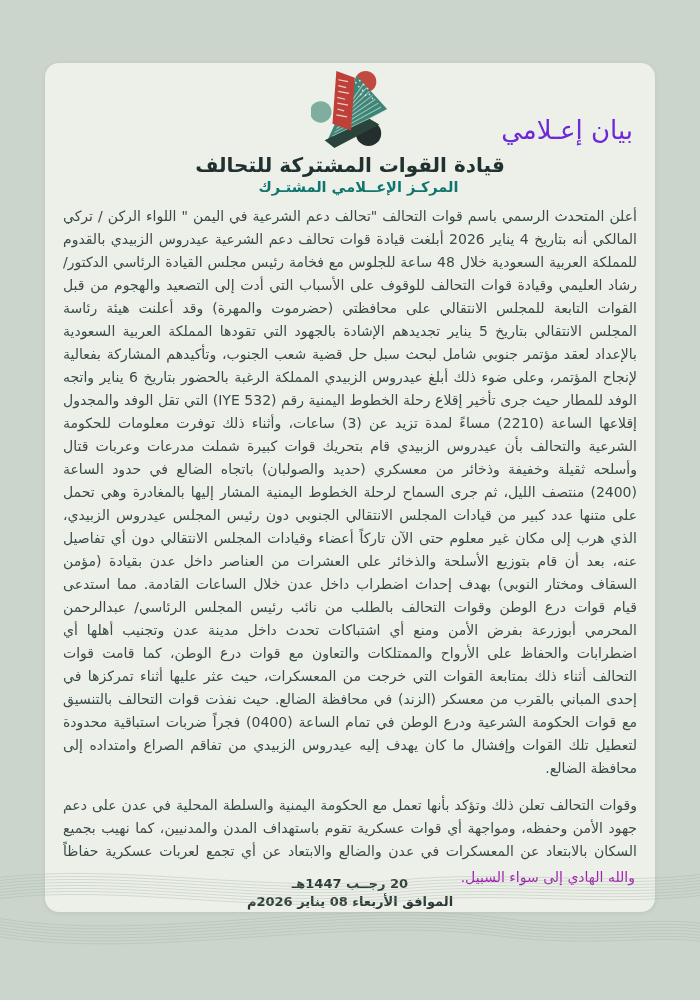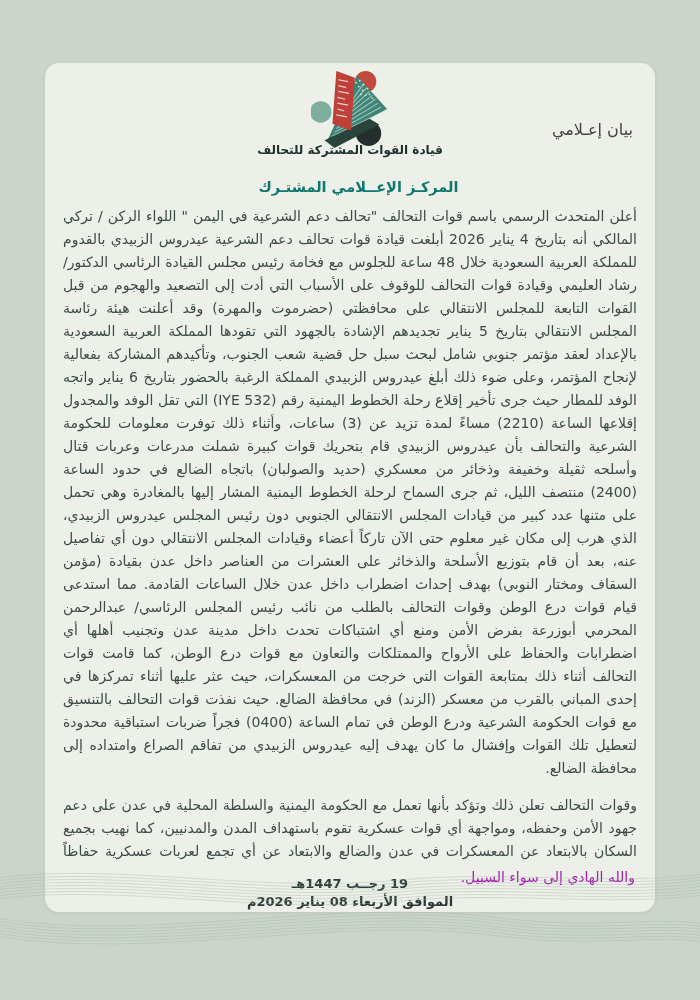--- a/index.html
+++ b/index.html
@@ -14,29 +14,29 @@
     background:#ccd5cc;overflow:hidden;
   }
   .card{
     position:absolute;left:45px;top:63px;width:610px;height:849px;
     background:#edefe9;border-radius:14px;
     box-shadow:0 1px 4px rgba(40,60,50,.10);
     direction:rtl;
   }
   .statement-label{
     position:absolute;top:55px;right:22px;
-    font-size:16px;line-height:24px;color:#404040;font-weight:500;
+    font-size:26px;line-height:24px;color:#6d28d9;font-weight:500;
   }
   .logo{
     position:absolute;top:5px;left:50%;transform:translateX(-50%);
     width:78px;height:82px;
   }
   .org-title{
-    position:absolute;top:80px;left:0;right:0;text-align:center;
-    font-weight:bold;font-size:12px;color:#203230;
+    position:absolute;top:90px;left:0;right:0;text-align:center;
+    font-weight:bold;font-size:20px;color:#203230;
   }
   .org-subtitle{
     position:absolute;top:116px;left:0;right:0;text-align:center;
     font-weight:bold;font-size:14.5px;color:#0f766e;padding-left:17px;
   }
   .content{
     position:absolute;top:142px;right:18px;left:18px;bottom:48px;
     overflow:hidden;
     text-align:justify;text-justify:inter-word;
   }
@@ -117,21 +117,21 @@
     <div class="org-subtitle">المركـز الإعــلامي المشتـرك</div>
 
     <div class="content">
       <p>أعلن المتحدث الرسمي باسم قوات التحالف "تحالف دعم الشرعية في اليمن " اللواء الركن / تركي المالكي أنه بتاريخ 4 يناير 2026 أبلغت قيادة قوات تحالف دعم الشرعية عيدروس الزبيدي بالقدوم للمملكة العربية السعودية خلال 48 ساعة للجلوس مع فخامة رئيس مجلس القيادة الرئاسي الدكتور/ رشاد العليمي وقيادة قوات التحالف للوقوف على الأسباب التي أدت إلى التصعيد والهجوم من قبل القوات التابعة للمجلس الانتقالي على محافظتي (حضرموت والمهرة) وقد أعلنت هيئة رئاسة المجلس الانتقالي بتاريخ 5 يناير تجديدهم الإشادة بالجهود التي تقودها المملكة العربية السعودية بالإعداد لعقد مؤتمر جنوبي شامل لبحث سبل حل قضية شعب الجنوب، وتأكيدهم المشاركة بفعالية لإنجاح المؤتمر، وعلى ضوء ذلك أبلغ عيدروس الزبيدي المملكة الرغبة بالحضور بتاريخ 6 يناير واتجه الوفد للمطار حيث جرى تأخير إقلاع رحلة الخطوط اليمنية رقم (IYE 532) التي تقل الوفد والمجدول إقلاعها الساعة (2210) مساءً لمدة تزيد عن (3) ساعات، وأثناء ذلك توفرت معلومات للحكومة الشرعية والتحالف بأن عيدروس الزبيدي قام بتحريك قوات كبيرة شملت مدرعات وعربات قتال وأسلحه ثقيلة وخفيفة وذخائر من معسكري (حديد والصولبان) باتجاه الضالع في حدود الساعة (2400) منتصف الليل، ثم جرى السماح لرحلة الخطوط اليمنية المشار إليها بالمغادرة وهي تحمل على متنها عدد كبير من قيادات المجلس الانتقالي الجنوبي دون رئيس المجلس عيدروس الزبيدي، الذي هرب إلى مكان غير معلوم حتى الآن تاركاً أعضاء وقيادات المجلس الانتقالي دون أي تفاصيل عنه، بعد أن قام بتوزيع الأسلحة والذخائر على العشرات من العناصر داخل عدن بقيادة (مؤمن السقاف ومختار النوبي) بهدف إحداث اضطراب داخل عدن خلال الساعات القادمة. مما استدعى قيام قوات درع الوطن وقوات التحالف بالطلب من نائب رئيس المجلس الرئاسي/ عبدالرحمن المحرمي أبوزرعة بفرض الأمن ومنع أي اشتباكات تحدث داخل مدينة عدن وتجنيب أهلها أي اضطرابات والحفاظ على الأرواح والممتلكات والتعاون مع قوات درع الوطن، كما قامت قوات التحالف أثناء ذلك بمتابعة القوات التي خرجت من المعسكرات، حيث عثر عليها أثناء تمركزها في إحدى المباني بالقرب من معسكر (الزند) في محافظة الضالع. حيث نفذت قوات التحالف بالتنسيق مع قوات الحكومة الشرعية ودرع الوطن في تمام الساعة (0400) فجراً ضربات استباقية محدودة لتعطيل تلك القوات وإفشال ما كان يهدف إليه عيدروس الزبيدي من تفاقم الصراع وامتداده إلى محافظة الضالع.</p>
       <p>وقوات التحالف تعلن ذلك وتؤكد بأنها تعمل مع الحكومة اليمنية والسلطة المحلية في عدن على دعم جهود الأمن وحفظه، ومواجهة أي قوات عسكرية تقوم باستهداف المدن والمدنيين، كما نهيب بجميع السكان بالابتعاد عن المعسكرات في عدن والضالع والابتعاد عن أي تجمع لعربات عسكرية حفاظاً على سلامتهم والمساهمة في تقديم المعلومات عن أي تحركات عسكرية مُريبة للأجهزة الأمنية.</p>
     </div>
 
     <div class="closing">والله الهادي إلى سواء السبيل.</div>
 
     <div class="dates">
-      <div>19 رجــب 1447هـ</div>
+      <div>20 رجــب 1447هـ</div>
       <div>الموافق الأربعاء 08 يناير 2026م</div>
     </div>
 
   </div>
 
   <svg class="waves" width="700" height="105" viewBox="0 0 700 105" aria-hidden="true">
     <g stroke="#9db2a0" fill="none" stroke-width="0.8" opacity="0.45">
       <g>
         <path d="M-5,18 C120,2 260,34 400,20 C500,10 610,26 705,14"></path>
         <path transform="translate(0,3)" d="M-5,18 C120,2 260,34 400,20 C500,10 610,26 705,14"></path>

